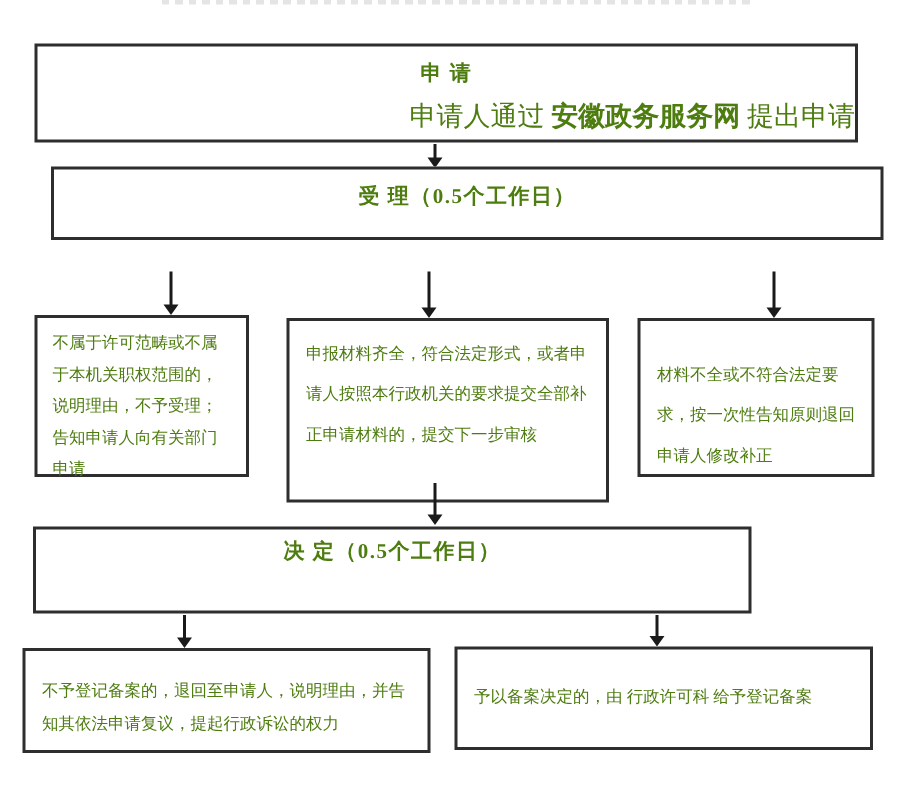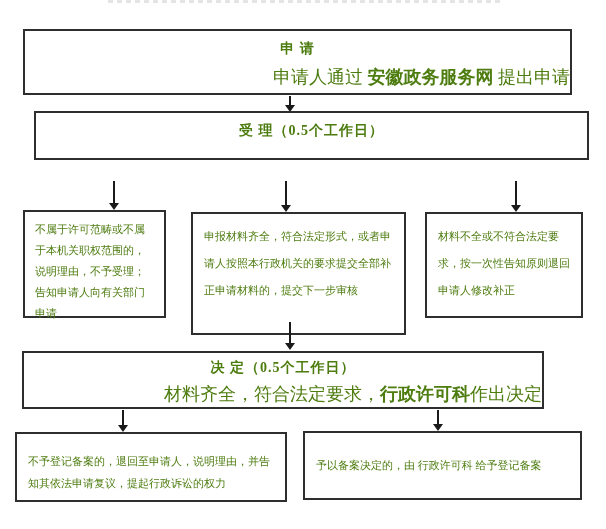--- a/index.html
+++ b/index.html
@@ -88,29 +88,28 @@
   <div class="arrow" style="left:515px; top:181px; height:25px;"></div>
 
   <div class="box" style="left:23px; top:210px; width:143px; height:108px; padding:7px 10px;">
     <span class="branch-text" style="line-height:21px;">不属于许可范畴或不属于本机关职权范围的，说明理由，不予受理；告知申请人向有关部门申请</span>
   </div>
 
   <div class="box" style="left:191px; top:212px; width:215px; height:123px; padding:9px 11px;">
     <span class="branch-text" style="line-height:27px;">申报材料齐全，符合法定形式，或者申请人按照本行政机关的要求提交全部补正申请材料的，提交下一步审核</span>
   </div>
 
-  <div class="box" style="left:425px; top:212px; width:158px; height:106px; padding:9px 11px;">
+  <div class="box" style="left:425px; top:212px; width:158px; height:106px; padding:23px 11px;">
     <span class="branch-text" style="line-height:27px;">材料不全或不符合法定要求，按一次性告知原则退回申请人修改补正</span>
   </div>
 
   <div class="arrow" style="left:289px; top:322px; height:22px;"></div>
 
-  <div class="box centered" style="left:22px; top:351px; width:522px; height:58px;">
+  <div class="box centered" style="left:22px; top:351px; width:479px; height:58px;">
     <span class="box-title" style="margin-top:6px;">决 定（0.5个工作日）</span>
-    <span class="box-body" style="margin-top:5px;"><span>材料齐全，符合法定要求，</span><span class="b">行政许可科</span><span>作出决定</span></span>
   </div>
 
   <div class="arrow" style="left:122px; top:410px; height:16px;"></div>
   <div class="arrow" style="left:437px; top:410px; height:15px;"></div>
 
   <div class="box" style="left:15px; top:432px; width:272px; height:70px; padding:16px 11px;">
     <span class="branch-text" style="line-height:22px;">不予登记备案的，退回至申请人，说明理由，并告知其依法申请复议，提起行政诉讼的权力</span>
   </div>
 
   <div class="box" style="left:303px; top:431px; width:279px; height:69px; padding:20px 11px;">

